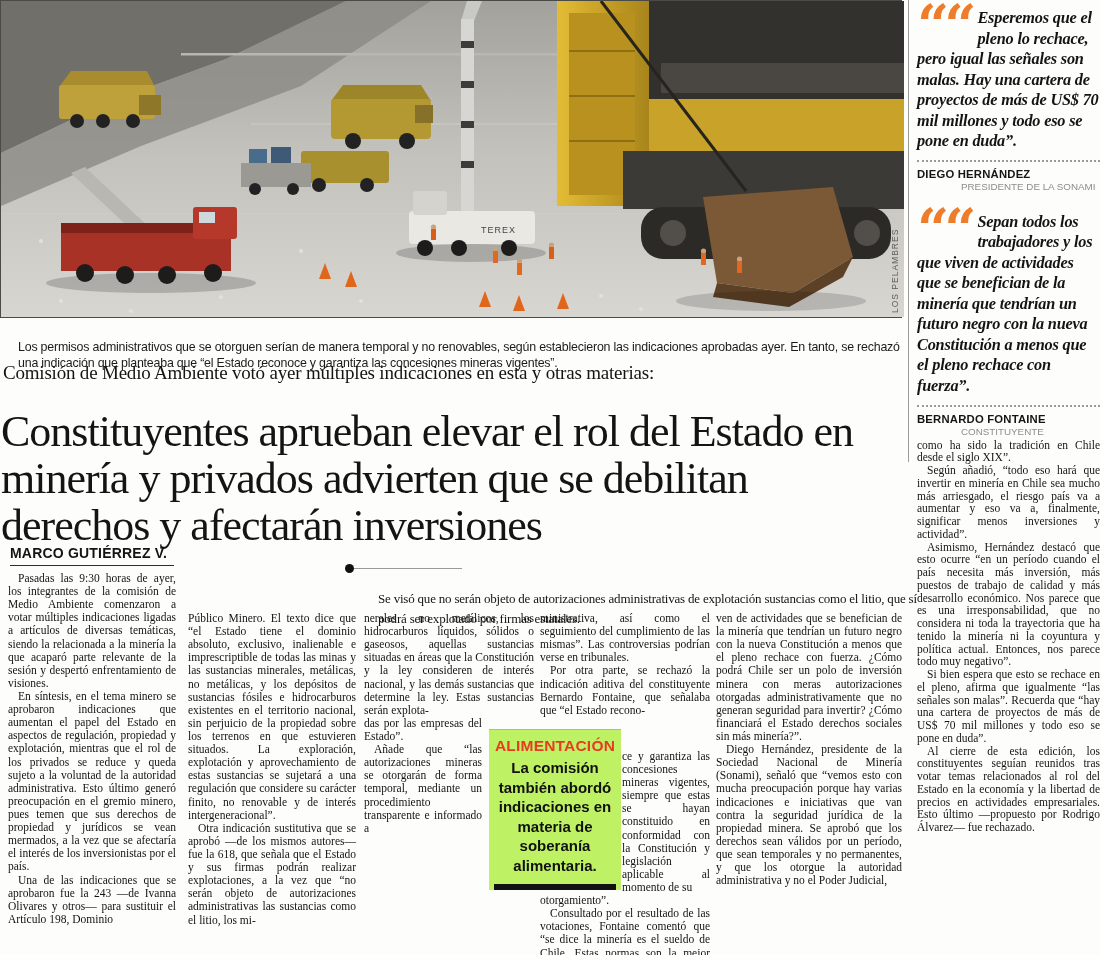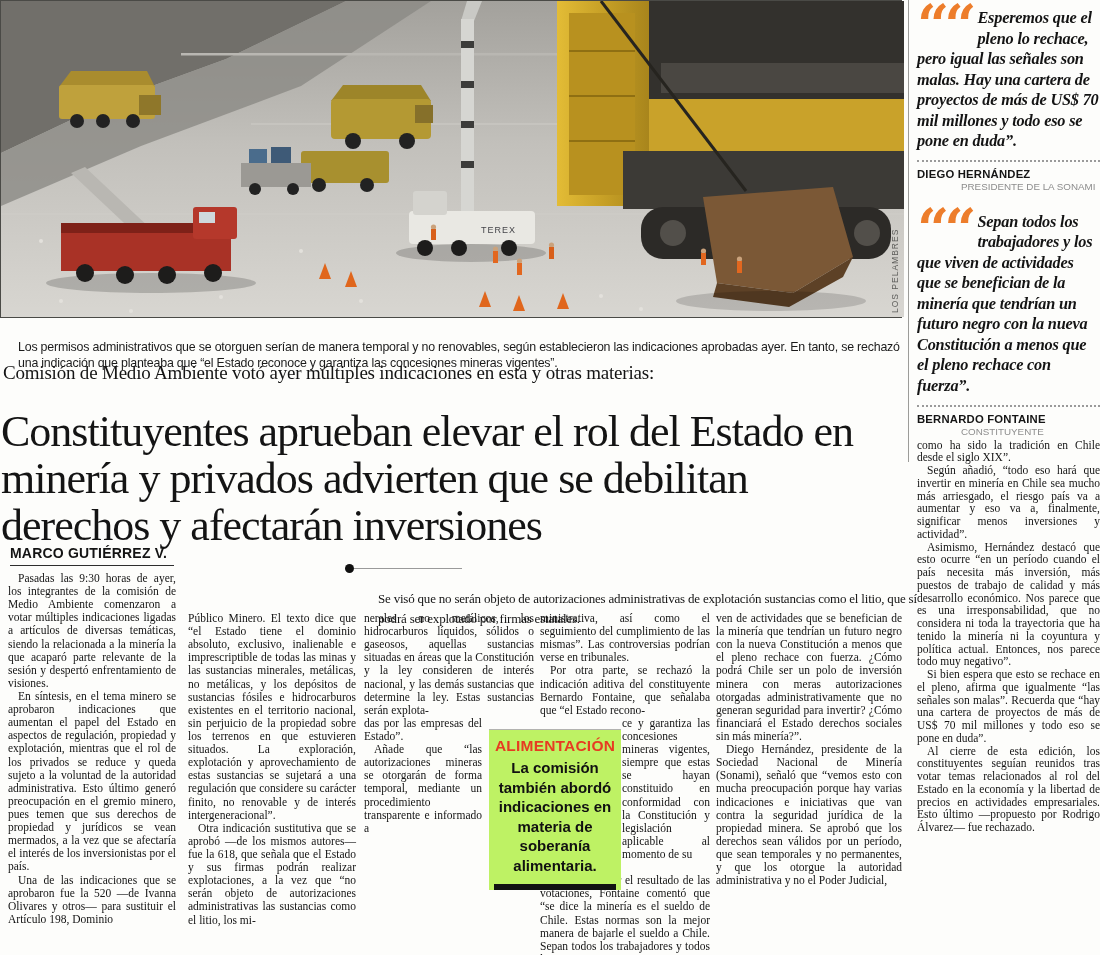--- a/index.html
+++ b/index.html
@@ -35,21 +35,21 @@
   .bodycol{position:absolute;font-size:11.5px;line-height:1.14;text-align:justify;
            hyphens:auto;-webkit-hyphens:auto;color:#131313;}
   .bodycol p{margin:0;text-indent:10px;}
   .bodycol p.cont{text-indent:0;}
   .col1{left:8px;top:572px;width:168px;}
   .col2{left:188px;top:612px;width:168px;}
   .col3{left:364px;top:612px;width:170px;}
   .col4{left:540px;top:612px;width:170px;}
   .col5{left:716px;top:612px;width:186px;}
   .narrow-l{width:118px;}
-  .narrow-r{width:88px;margin-left:auto;}
+  .narrow-r{width:88px;margin-left:auto;margin-top:33px;}
 
   
   .foodbox{position:absolute;left:489px;top:729px;width:132px;background:#bef264;
            font-family:"Liberation Sans",sans-serif;text-align:center;
            border-top:1px solid #b3b3b0;padding-top:7px;}
   .fb-label{color:#E73B22;font-weight:700;font-size:15.5px;letter-spacing:0.2px;}
   .fb-text{font-weight:700;font-size:15px;line-height:1.3;margin-top:3px;color:#111;}
   .fb-bar{height:6px;background:#121212;margin:9px 5px 0;}
 
   
@@ -221,21 +221,21 @@
 
   <div class="deck-orn">
     <span class="dot"></span>
     <span class="rule"></span>
   </div>
   <p class="deck">Se visó que no serán objeto de autorizaciones administrativas de explotación sustancias como el litio, que sí podrá ser explotado por firmas estatales.</p>
 
   <div class="bodycol col1">
     <p>Pasadas las 9:30 horas de ayer, los integrantes de la comisión de Medio Ambiente comenzaron a votar múltiples indicaciones ligadas a artículos de diversas temáticas, siendo la relacionada a la minería la que acaparó parte relevante de la sesión y despertó enfrentamiento de visiones.</p>
     <p>En síntesis, en el tema minero se aprobaron indicaciones que aumentan el papel del Estado en aspectos de regulación, propiedad y explotación, mientras que el rol de los privados se reduce y queda sujeto a la voluntad de la autoridad administrativa. Esto último generó preocupación en el gremio minero, pues temen que sus derechos de propiedad y jurídicos se vean mermados, a la vez que se afectaría el interés de los inversionistas por el país.</p>
-    <p>Una de las indicaciones que se aprobaron fue la 520 —de Ivanna Olivares y otros— para sustituir el Artículo 198, Dominio</p>
+    <p>Una de las indicaciones que se aprobaron fue la 243 —de Ivanna Olivares y otros— para sustituir el Artículo 198, Dominio</p>
   </div>
 
   <div class="bodycol col2">
     <p class="cont">Público Minero. El texto dice que “el Estado tiene el dominio absoluto, exclusivo, inalienable e imprescriptible de todas las minas y las sustancias minerales, metálicas, no metálicas, y los depósitos de sustancias fósiles e hidrocarburos existentes en el territorio nacional, sin perjuicio de la propiedad sobre los terrenos en que estuvieren situados. La exploración, explotación y aprovechamiento de estas sustancias se sujetará a una regulación que considere su carácter finito, no renovable y de interés intergeneracional”.</p>
     <p>Otra indicación sustitutiva que se aprobó —de los mismos autores— fue la 618, que señala que el Estado y sus firmas podrán realizar explotaciones, a la vez que “no serán objeto de autorizaciones administrativas las sustancias como el litio, los mi-</p>
   </div>
 
   <div class="bodycol col3">
     <p class="cont">nerales no metálicos, los hidrocarburos líquidos, sólidos o gaseosos, aquellas sustancias situadas en áreas que la Constitución y la ley consideren de interés nacional, y las demás sustancias que determine la ley. Estas sustancias serán explota-</p>
     <div class="narrow-l">

